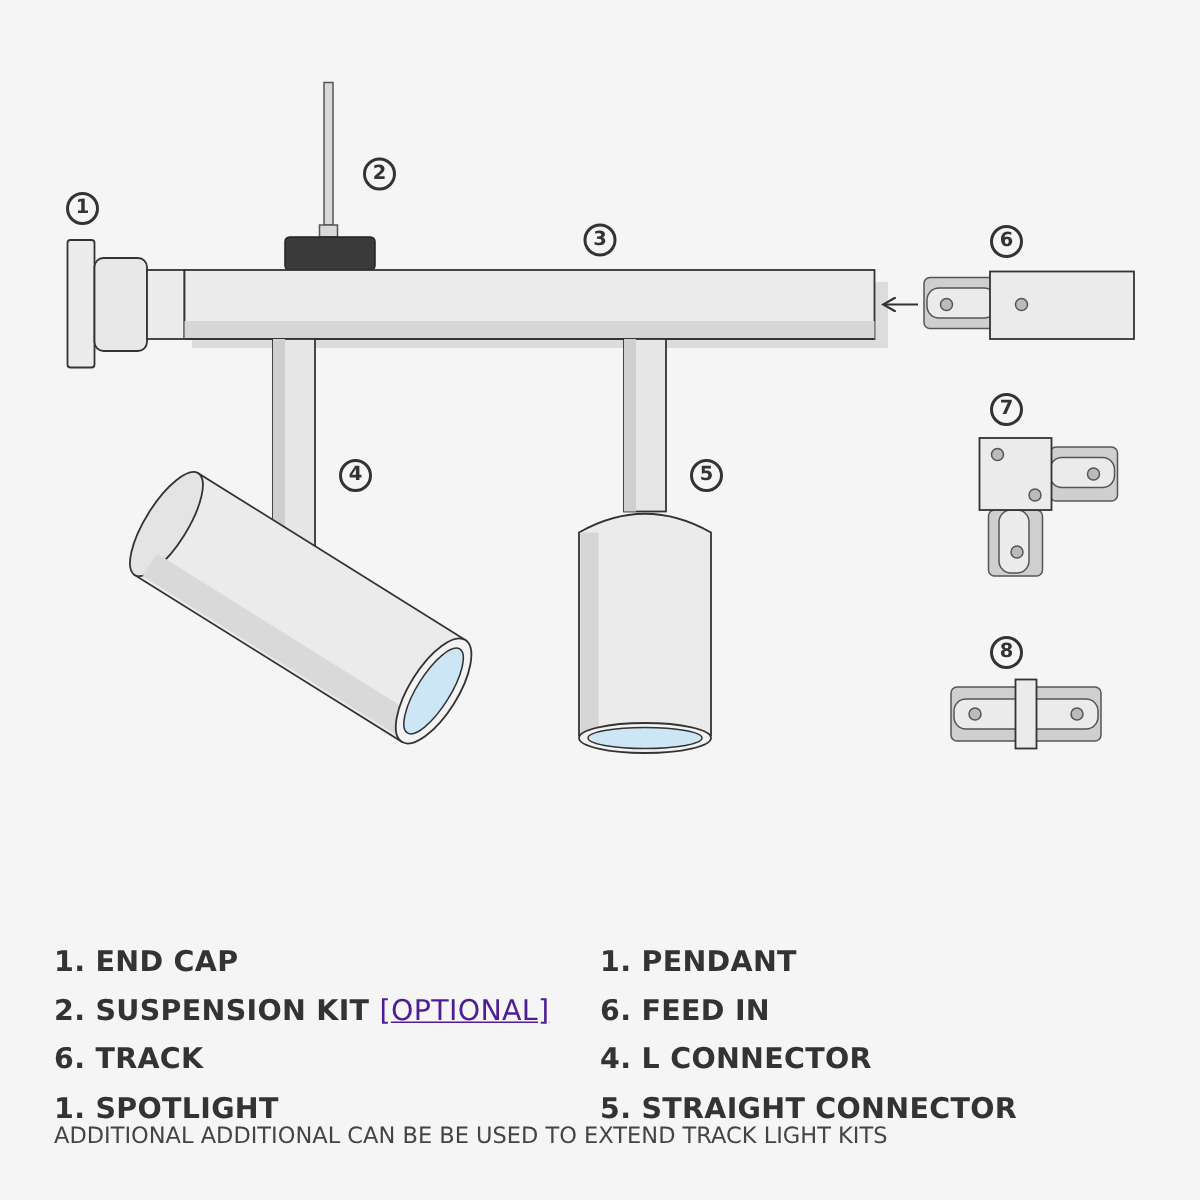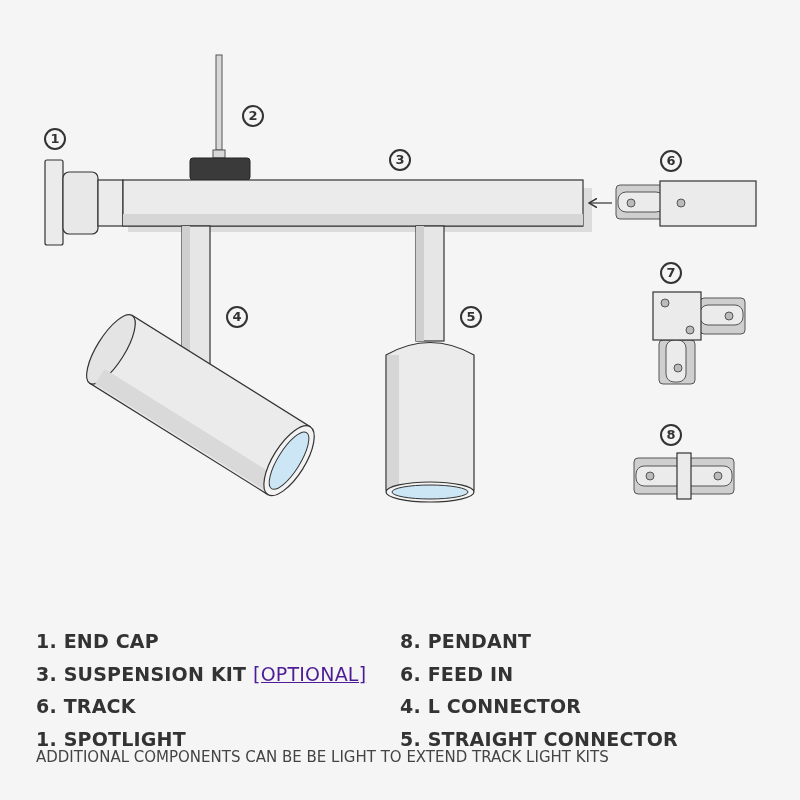--- a/index.html
+++ b/index.html
@@ -96,24 +96,24 @@
 <div class="callout" style="left:242px;top:105px;">2</div>
 <div class="callout" style="left:389px;top:149px;">3</div>
 <div class="callout" style="left:226px;top:306px;">4</div>
 <div class="callout" style="left:460px;top:306px;">5</div>
 <div class="callout" style="left:660px;top:150px;">6</div>
 <div class="callout" style="left:660px;top:262px;">7</div>
 <div class="callout" style="left:660px;top:424px;">8</div>
 
 <div class="legend" style="left:36px;top:588px;">
   <div class="row"><span>1. END CAP</span></div>
-  <div class="row"><span>3. SUSPENSION KIT</span> <span class="opt">[OPTIONAL]</span></div>
+  <div class="row"><span>2. SUSPENSION KIT</span> <span class="opt">[OPTIONAL]</span></div>
   <div class="row"><span>6. TRACK</span></div>
   <div class="row"><span>1. SPOTLIGHT</span></div>
 </div>
 <div class="legend" style="left:400px;top:588px;">
-  <div class="row"><span>8. PENDANT</span></div>
+  <div class="row"><span>1. PENDANT</span></div>
   <div class="row"><span>6. FEED IN</span></div>
   <div class="row"><span>4. L CONNECTOR</span></div>
   <div class="row"><span>5. STRAIGHT CONNECTOR</span></div>
 </div>
 
-<div class="footnote">ADDITIONAL COMPONENTS CAN BE BE LIGHT TO EXTEND TRACK LIGHT KITS</div>
+<div class="footnote">ADDITIONAL ADDITIONAL CAN BE BE USED TO EXTEND TRACK LIGHT KITS</div>
 
 </body></html>

